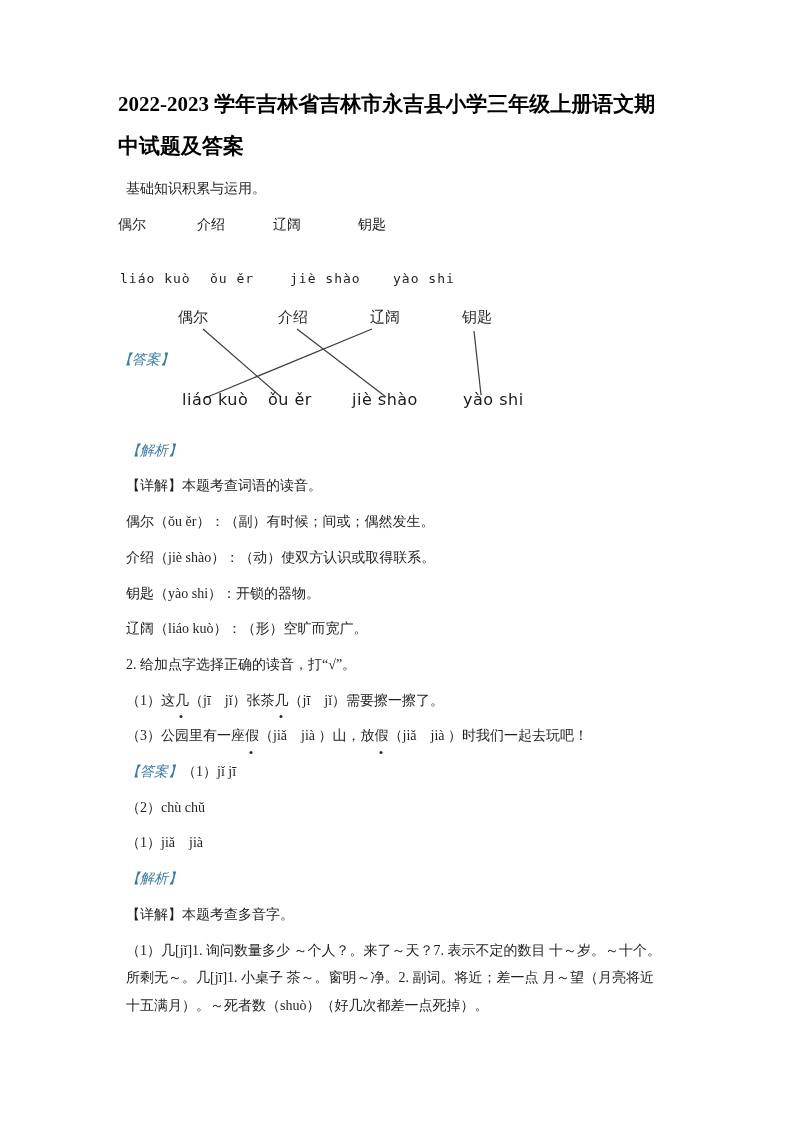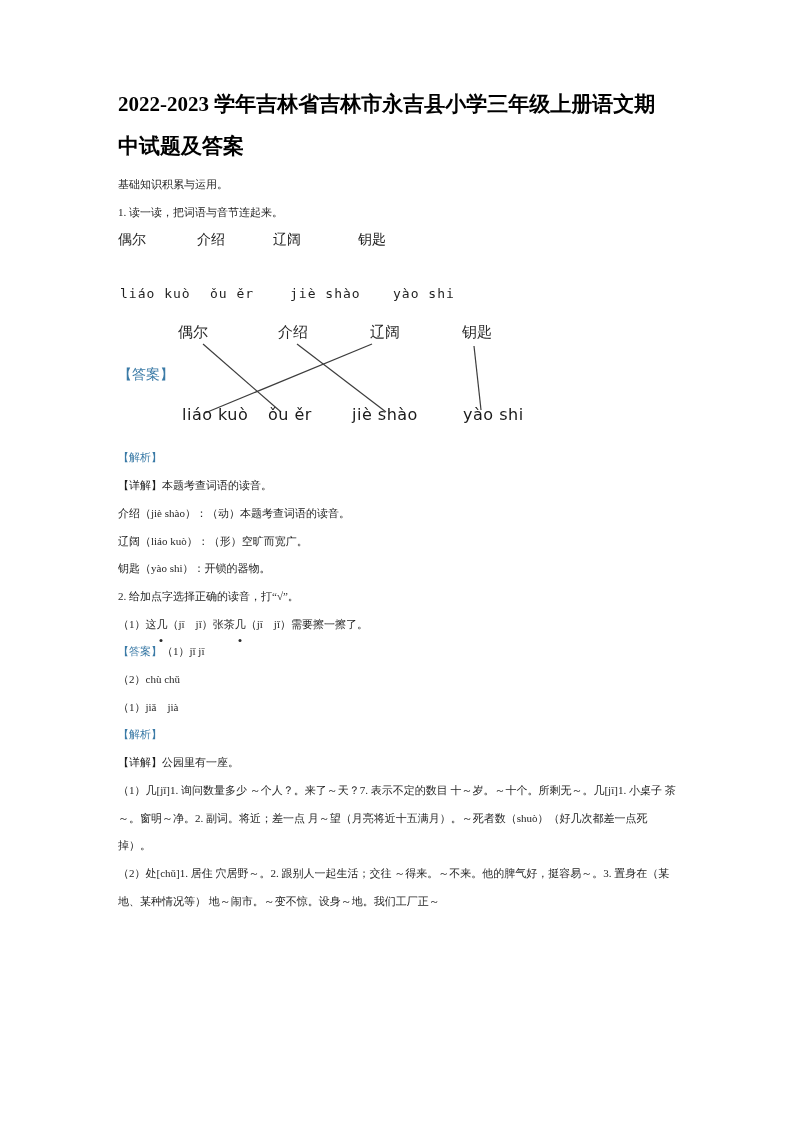--- a/index.html
+++ b/index.html
@@ -5,22 +5,22 @@
   html,body{margin:0;padding:0;background:#fff;}
   .page{
     position:relative;width:793px;height:1122px;background:#ffffff;overflow:hidden;
     font-family:"Liberation Serif","DejaVu Serif",serif;color:#1f1f1f;
   }
   .content{position:absolute;left:118px;top:83px;width:558px;}
   h1.title{
     margin:0 0 4px 0;width:552px;font-size:21px;line-height:42px;font-weight:bold;color:#000;
     font-family:"Liberation Serif","DejaVu Serif",serif;
   }
-  p.line{margin:0;font-size:11px;line-height:27.7px;white-space:pre-wrap;}
-  .blue{color:#3a7aa6;}
+  p.line{margin:8px;font-size:14px;line-height:27.7px;white-space:pre-wrap;}
+  .blue{color:#3a7aa6;font-style:italic;}
   
   .wrow{position:relative;height:28px;}
   .wrow span{position:absolute;top:0;font-size:14px;line-height:28px;}
   .prow{position:relative;height:28px;margin-top:26px;}
   .prow span{
     position:absolute;top:0;font-size:13px;line-height:28px;
     font-family:"DejaVu Sans Mono","Liberation Mono",monospace;letter-spacing:1px;
   }
   
   .diagram{position:relative;height:136px;}
@@ -43,21 +43,20 @@
 </style>
 </head>
 <body>
 
 <div class="page">
   <div class="content">
 
     <h1 class="title">2022-2023 学年吉林省吉林市永吉县小学三年级上册语文期中试题及答案</h1>
 
     <p class="line">基础知识积累与运用。</p>
-    <p class="line">1. 读一读，把词语与音节连起来。</p>
 
     <div class="wrow">
       <span style="left:0">偶尔</span>
       <span style="left:79px">介绍</span>
       <span style="left:155px">辽阔</span>
       <span style="left:240px">钥匙</span>
     </div>
 
     <div class="prow">
       <span style="left:2px">liáo kuò</span>
@@ -79,30 +78,31 @@
       <span class="dtop" style="left:344px">钥匙</span>
       <span class="alabel blue">【答案】</span>
       <span class="dbot" style="left:64px">liáo kuò</span>
       <span class="dbot" style="left:150px">ǒu ěr</span>
       <span class="dbot" style="left:234px">jiè shào</span>
       <span class="dbot" style="left:345px">yào shi</span>
     </div>
 
     <p class="line"><span class="blue">【解析】</span></p>
     <p class="line">【详解】本题考查词语的读音。</p>
-    <p class="line">介绍（jiè shào）：（动）本题考查词语的读音。</p>
+    <p class="line">偶尔（ǒu ěr）：（副）有时候；间或；偶然发生。</p>
+    <p class="line">介绍（jiè shào）：（动）使双方认识或取得联系。</p>
+    <p class="line">钥匙（yào shi）：开锁的器物。</p>
     <p class="line">辽阔（liáo kuò）：（形）空旷而宽广。</p>
-    <p class="line">钥匙（yào shi）：开锁的器物。</p>
 
     <p class="line">2. 给加点字选择正确的读音，打“√”。</p>
     <p class="line"><span>（1）这</span><span class="em-dot">几</span><span>（jī　jǐ）张茶</span><span class="em-dot">几</span><span>（jī　jǐ）需要擦一擦了。</span></p>
+    <p class="line"><span>（3）公园里有一座</span><span class="em-dot">假</span><span>（jiǎ　jià ）山，放</span><span class="em-dot">假</span><span>（jiǎ　jià ）时我们一起去玩吧！</span></p>
 
     <p class="line"><span class="blue">【答案】</span><span>（1）jǐ jī</span></p>
     <p class="line">（2）chù chǔ</p>
     <p class="line">（1）jiǎ　jià</p>
 
     <p class="line"><span class="blue">【解析】</span></p>
-    <p class="line">【详解】公园里有一座。</p>
+    <p class="line">【详解】本题考查多音字。</p>
     <p class="line">（1）几[jǐ]1. 询问数量多少 ～个人？。来了～天？7. 表示不定的数目 十～岁。～十个。所剩无～。几[jī]1. 小桌子 茶～。窗明～净。2. 副词。将近；差一点 月～望（月亮将近十五满月）。～死者数（shuò）（好几次都差一点死掉）。</p>
-    <p class="line">（2）处[chǔ]1. 居住 穴居野～。2. 跟别人一起生活；交往 ～得来。～不来。他的脾气好，挺容易～。3. 置身在（某地、某种情况等） 地～闹市。～变不惊。设身～地。我们工厂正～</p>
 
   </div>
 </div>
 
 </body></html>

